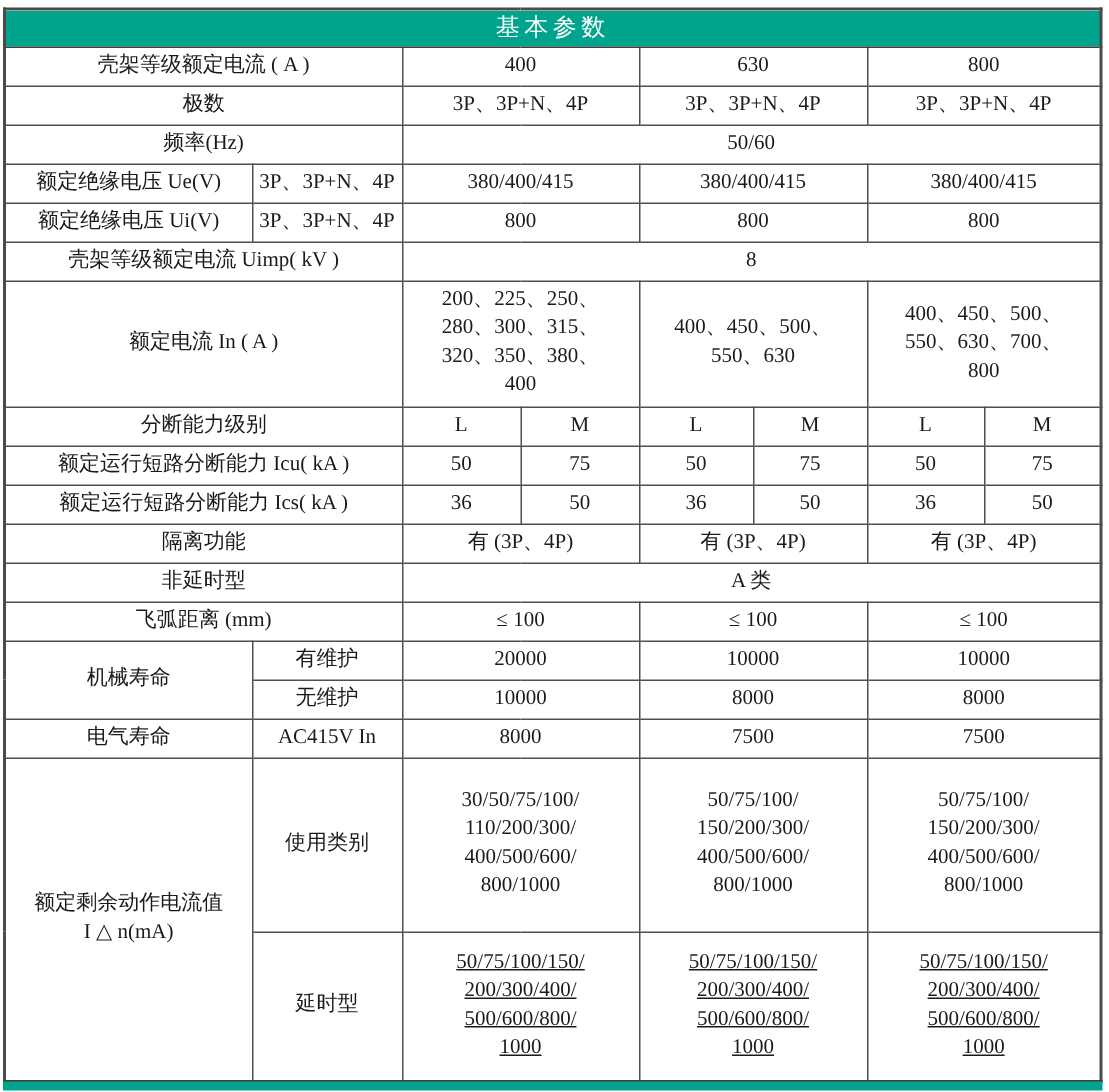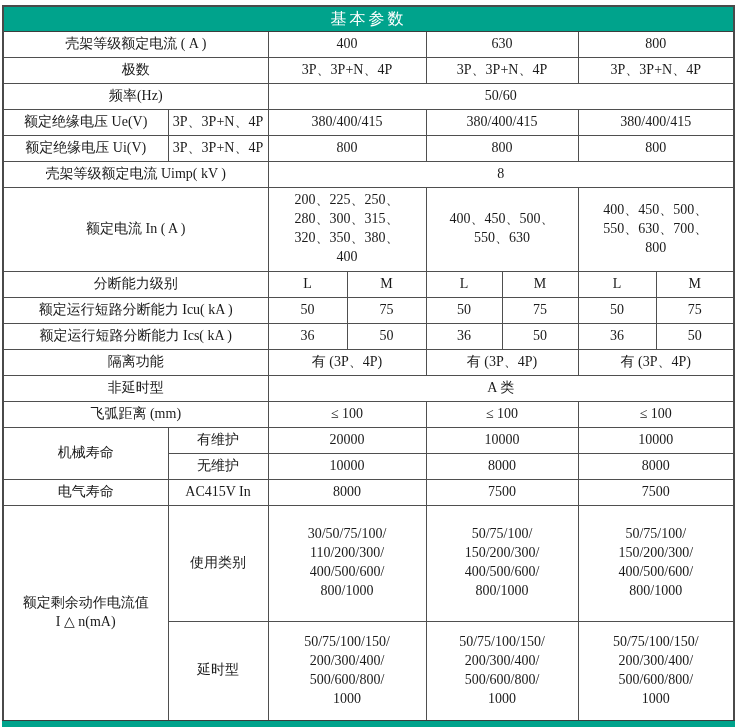--- a/index.html
+++ b/index.html
@@ -30,21 +30,21 @@
   .h-std  { height: 26px; }
   .h-in   { height: 84px; }
   .h-nd   { height: 116px; }
   .h-d    { height: 100px; }
   td.multiline { white-space: pre-line; }
   td.list-left {
     white-space: pre-line; text-align: left;
     padding-left: 23px; line-height: 21px;
   }
   td.list-center-nd { white-space: pre-line; line-height: 29px; }
-  td.list-center-d  { white-space: pre-line; line-height: 25px; }
+  td.list-center-d  { white-space: pre-line; line-height: 25px; text-decoration: underline; }
   .accent-bar {
     position: absolute; left: 2px; top: 720px;
     width: 733px; height: 6px;
     background: var(--accent, #00a38c);
     border-top: 1px solid #3d3d3d;
   }
 </style>
 </head>
 <body>
 

